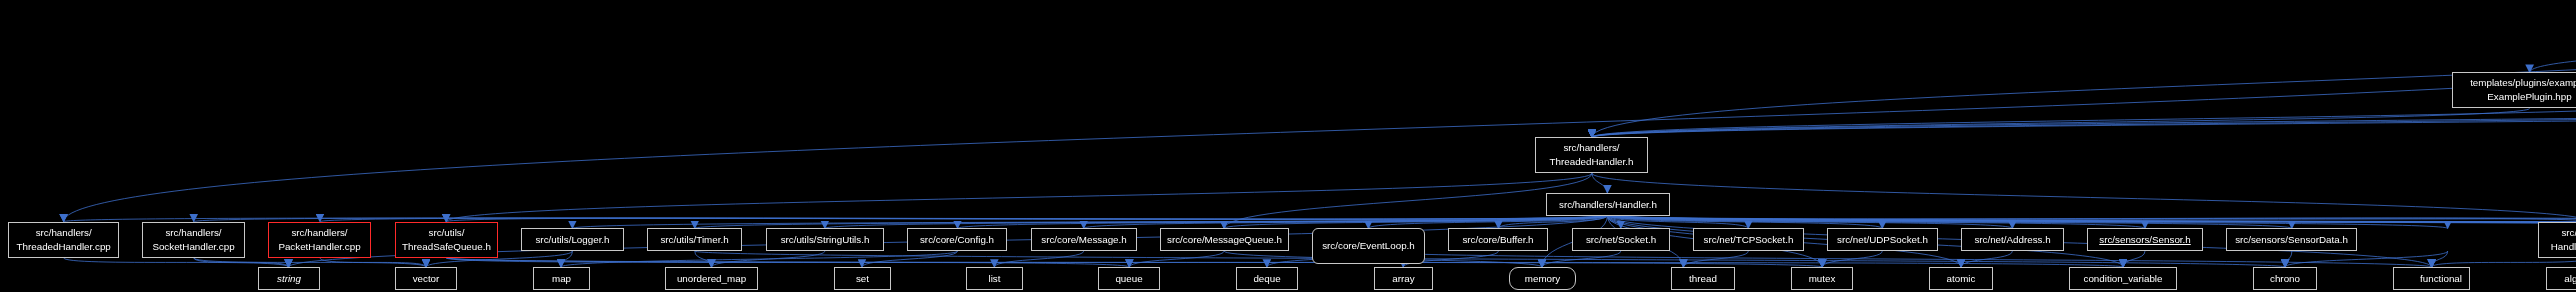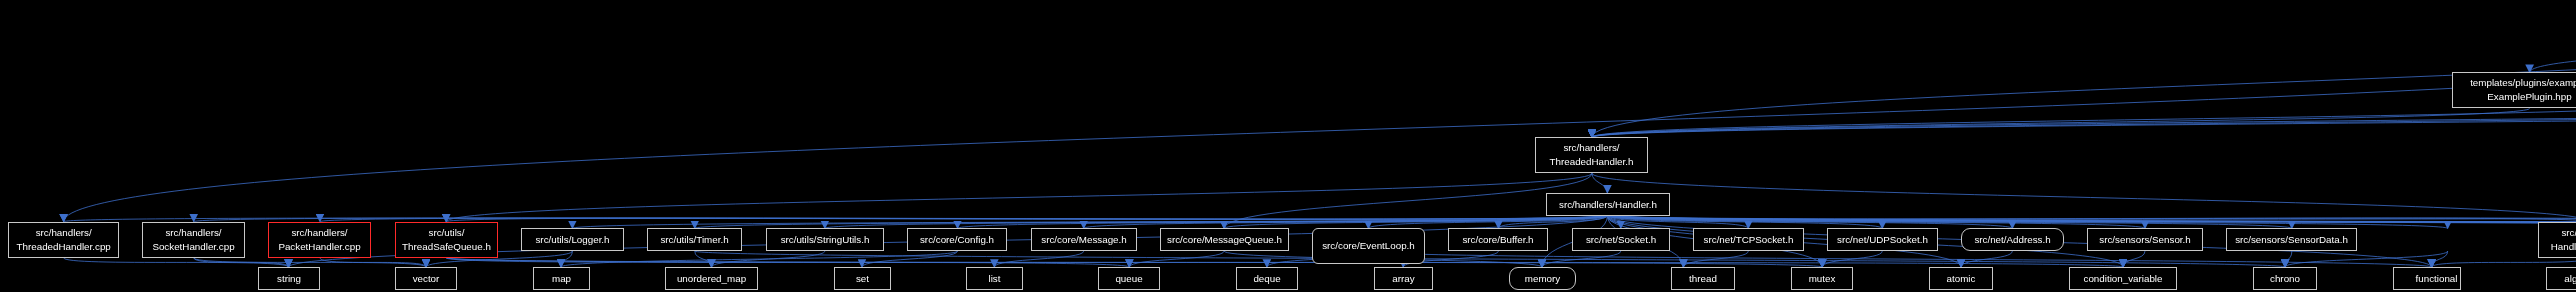--- a/index.html
+++ b/index.html
@@ -142,36 +142,36 @@
     <div class="node" style="left: 647px; top: 228px; width: 95px; height: 23px;">src/utils/Timer.h</div>
     <div class="node" style="left: 766px; top: 228px; width: 118px; height: 23px;">src/utils/StringUtils.h</div>
     <div class="node" style="left: 907px; top: 228px; width: 100px; height: 23px;">src/core/Config.h</div>
     <div class="node" style="left: 1031px; top: 228px; width: 106px; height: 23px;">src/core/Message.h</div>
     <div class="node" style="left: 1160px; top: 228px; width: 129px; height: 23px;">src/core/MessageQueue.h</div>
     <div class="node" style="left: 1312px; top: 228px; width: 113px; height: 36px; border-radius: 6px;">src/core/EventLoop.h</div>
     <div class="node" style="left: 1448px; top: 228px; width: 100px; height: 23px;">src/core/Buffer.h</div>
     <div class="node" style="left: 1572px; top: 228px; width: 98px; height: 23px;">src/net/Socket.h</div>
     <div class="node" style="left: 1693px; top: 228px; width: 111px; height: 23px;">src/net/TCPSocket.h</div>
     <div class="node" style="left: 1827px; top: 228px; width: 111px; height: 23px;">src/net/UDPSocket.h</div>
-    <div class="node" style="left: 1961px; top: 228px; width: 103px; height: 23px; border-radius: 9px;">src/net/Address.h</div>
-    <div class="node" style="left: 2087px; top: 228px; width: 116px; height: 23px;">src/sensors/Sensor.h</div>
+    <div class="node" style="left: 1961px; top: 228px; width: 103px; height: 23px;">src/net/Address.h</div>
+    <div class="node" style="left: 2087px; top: 228px; width: 116px; height: 23px; text-decoration: underline;">src/sensors/Sensor.h</div>
     <div class="node" style="left: 2226px; top: 228px; width: 131px; height: 23px; text-align: right;">src/sensors/SensorData.h</div>
     <div class="node" style="left: 2538px; top: 222px; width: 103px; height: 36px;">src/handlers/
 HandlerRegistry.h</div>
-    <div class="node" style="left: 258px; top: 267px; width: 62px; height: 23px;">string</div>
+    <div class="node" style="left: 258px; top: 267px; width: 62px; height: 23px; font-style: italic;">string</div>
     <div class="node" style="left: 395px; top: 267px; width: 62px; height: 23px;">vector</div>
     <div class="node" style="left: 533px; top: 267px; width: 57px; height: 23px;">map</div>
     <div class="node" style="left: 665px; top: 267px; width: 93px; height: 23px;">unordered_map</div>
     <div class="node" style="left: 834px; top: 267px; width: 57px; height: 23px;">set</div>
     <div class="node" style="left: 966px; top: 267px; width: 57px; height: 23px;">list</div>
     <div class="node" style="left: 1098px; top: 267px; width: 62px; height: 23px;">queue</div>
     <div class="node" style="left: 1236px; top: 267px; width: 62px; height: 23px;">deque</div>
     <div class="node" style="left: 1374px; top: 267px; width: 59px; height: 23px;">array</div>
     <div class="node" style="left: 1509px; top: 267px; width: 67px; height: 23px; border-radius: 9px;">memory</div>
     <div class="node" style="left: 1671px; top: 267px; width: 64px; height: 23px;">thread</div>
     <div class="node" style="left: 1791px; top: 267px; width: 62px; height: 23px;">mutex</div>
     <div class="node" style="left: 1929px; top: 267px; width: 64px; height: 23px;">atomic</div>
     <div class="node" style="left: 2069px; top: 267px; width: 108px; height: 23px;">condition_variable</div>
     <div class="node" style="left: 2253px; top: 267px; width: 64px; height: 23px;">chrono</div>
-    <div class="node" style="left: 2393px; top: 267px; width: 68px; height: 23px; padding-left: 19px;">functional</div>
+    <div class="node" style="left: 2393px; top: 267px; width: 77px; height: 23px; padding-left: 19px;">functional</div>
     <div class="node" style="left: 2546px; top: 267px; width: 77px; height: 23px;">algorithm</div>
   </div>
 
 
 </body></html>

